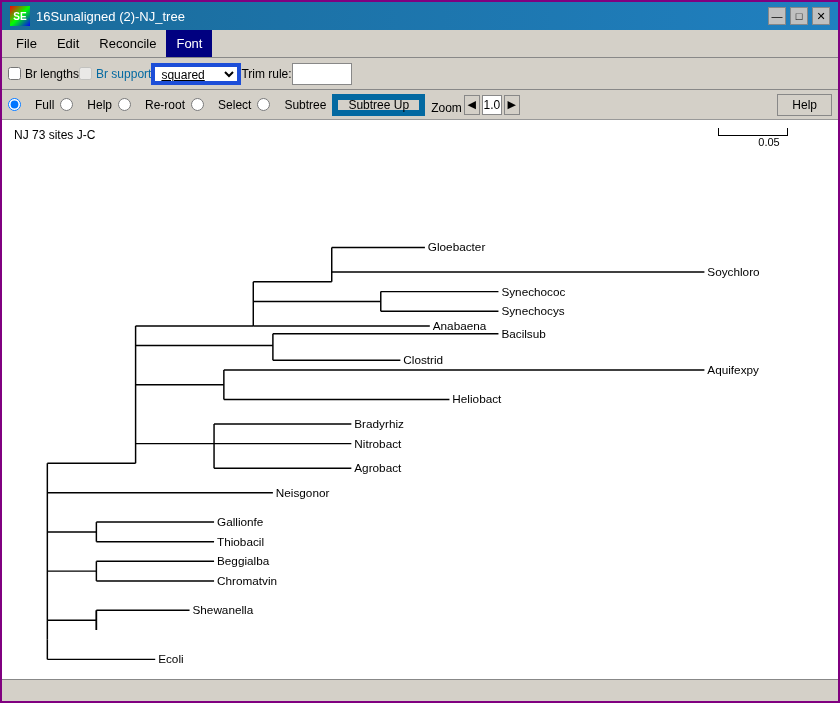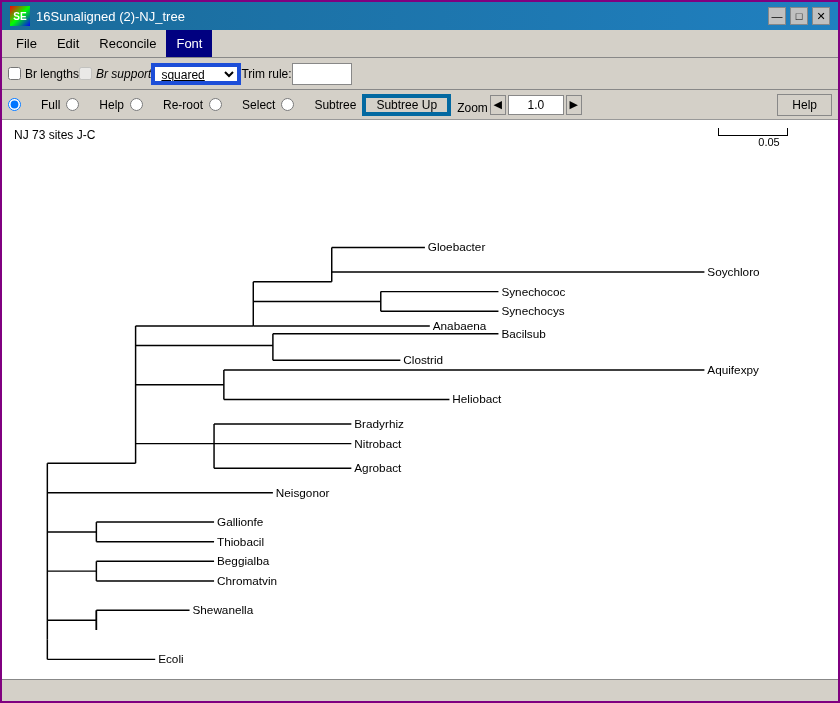--- a/index.html
+++ b/index.html
@@ -118,26 +118,26 @@
       background: #d4d0c8;
       height: 30px;
       display: flex;
       align-items: center;
       padding: 0 6px;
       border-bottom: 1px solid #999;
       flex-shrink: 0;
       gap: 6px;
     }
     
-    .radio-group { display: flex; align-items: center; gap: 20px; }
+    .radio-group { display: flex; align-items: center; gap: 14px; }
     .radio-group label { font-size: 12px; }
     
     .subtree-up-btn {
       background: #d4d0c8;
-      border: 4px solid #0369a1;
+      border: 6px solid #0369a1;
       padding: 2px 10px;
       font-size: 12px;
       cursor: pointer;
       height: 22px;
       display: flex; align-items: center;
     }
     
     .zoom-control {
       display: flex;
       align-items: flex-end;
@@ -146,21 +146,21 @@
     .zoom-label { font-size: 12px; }
     .zoom-btn {
       width: 16px; height: 20px;
       background: #d4d0c8;
       border: 1px solid #888;
       font-size: 11px;
       cursor: pointer;
       display: flex; align-items: center; justify-content: center;
     }
     .zoom-value {
-      width: 56px; height: 20px;
+      width: 20px; height: 20px;
       background: white;
       border: 1px solid #888;
       font-size: 12px;
       text-align: center;
       display: flex; align-items: center; justify-content: center;
     }
     
     .help-btn {
       background: #d4d0c8;
       border: 1px solid #888;
@@ -254,21 +254,21 @@
     </div>
   </div>
 
   <div class="toolbar">
     <div class="checkbox-group">
       <input type="checkbox" id="brlen" style="">
       <label for="brlen">Br lengths</label>
     </div>
     <div class="checkbox-group">
       <input type="checkbox" id="brsup" disabled="" style="">
-      <label for="brsup" style="color:#000000;font-style:italic;">Br support</label>
+      <label for="brsup" style="color:#0369a1;">Br support</label>
     </div>
     <select class="dropdown-select">
       <option>squared</option>
       <option>linear</option>
       <option>radial</option>
     </select>
     <span class="trim-rule-label">Trim rule:</span>
     <input type="text" class="trim-rule-input" value="" style="">
   </div>
 

